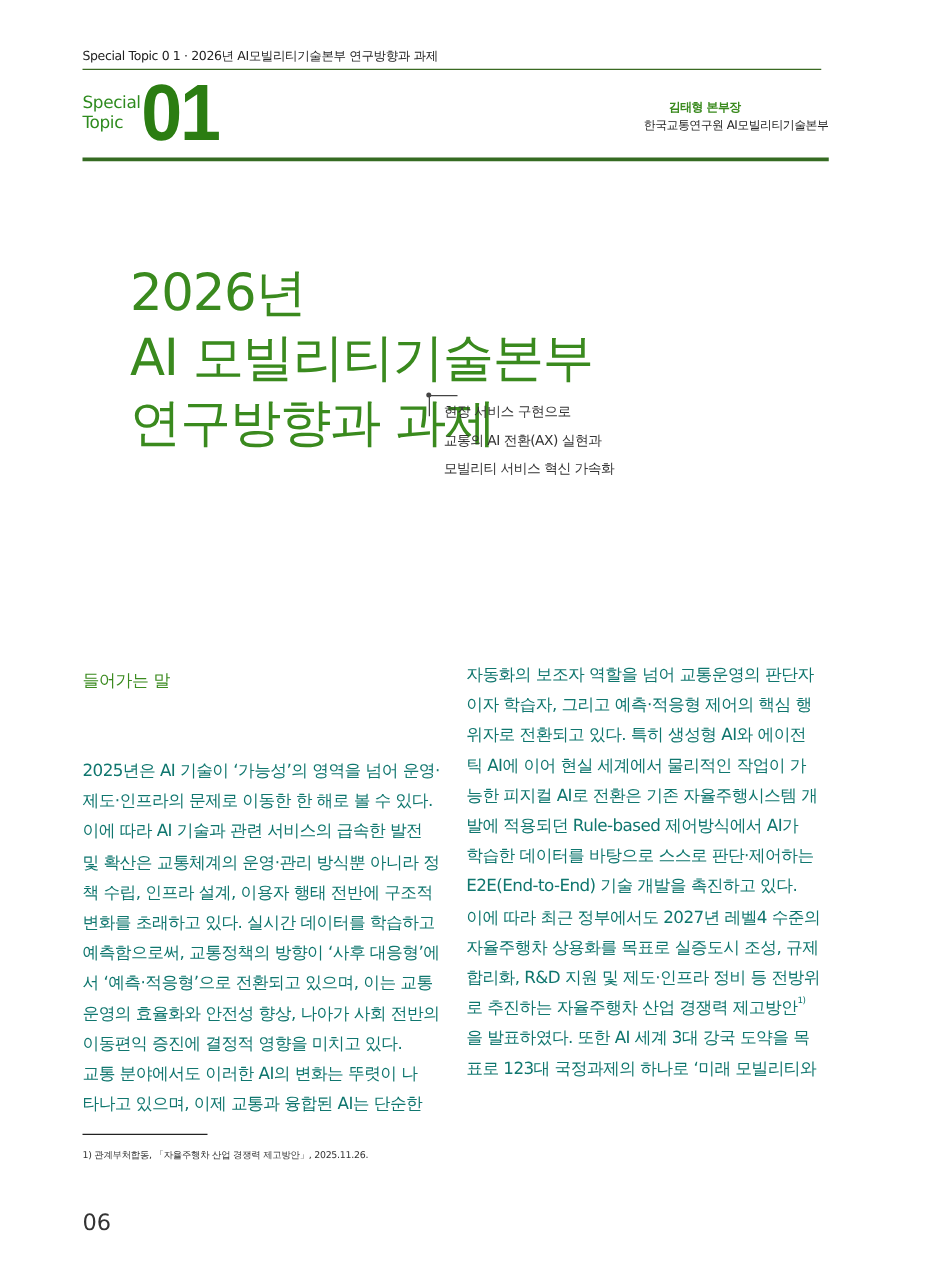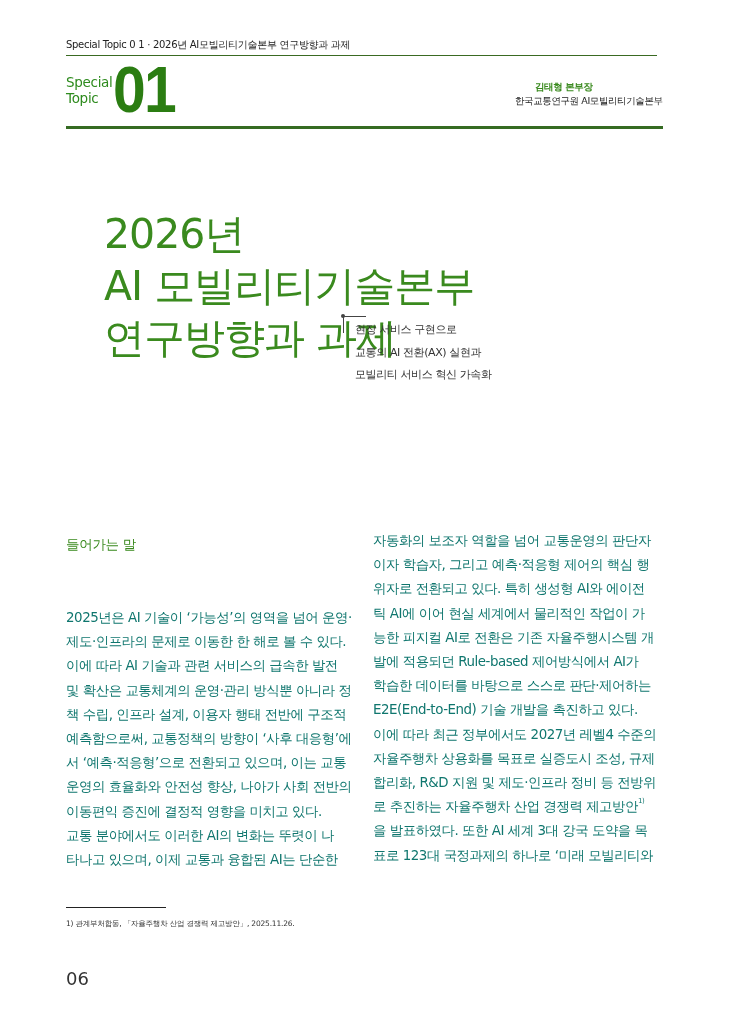--- a/index.html
+++ b/index.html
@@ -81,20 +81,21 @@
 </div>
 
 <div class="abs section-heading">들어가는 말</div>
 
 <div class="abs col col-left">
   <p>2025년은 AI 기술이 ‘가능성’의 영역을 넘어 운영·</p>
   <p>제도·인프라의 문제로 이동한 한 해로 볼 수 있다.</p>
   <p>이에 따라 AI 기술과 관련 서비스의 급속한 발전</p>
   <p>및 확산은 교통체계의 운영·관리 방식뿐 아니라 정</p>
   <p>책 수립, 인프라 설계, 이용자 행태 전반에 구조적</p>
+  <p>변화를 초래하고 있다. 실시간 데이터를 학습하고</p>
   <p>예측함으로써, 교통정책의 방향이 ‘사후 대응형’에</p>
   <p>서 ‘예측·적응형’으로 전환되고 있으며, 이는 교통</p>
   <p>운영의 효율화와 안전성 향상, 나아가 사회 전반의</p>
   <p>이동편익 증진에 결정적 영향을 미치고 있다.</p>
   <p>교통 분야에서도 이러한 AI의 변화는 뚜렷이 나</p>
   <p>타나고 있으며, 이제 교통과 융합된 AI는 단순한</p>
 </div>
 
 <div class="abs col col-right">
   <p>자동화의 보조자 역할을 넘어 교통운영의 판단자</p>

